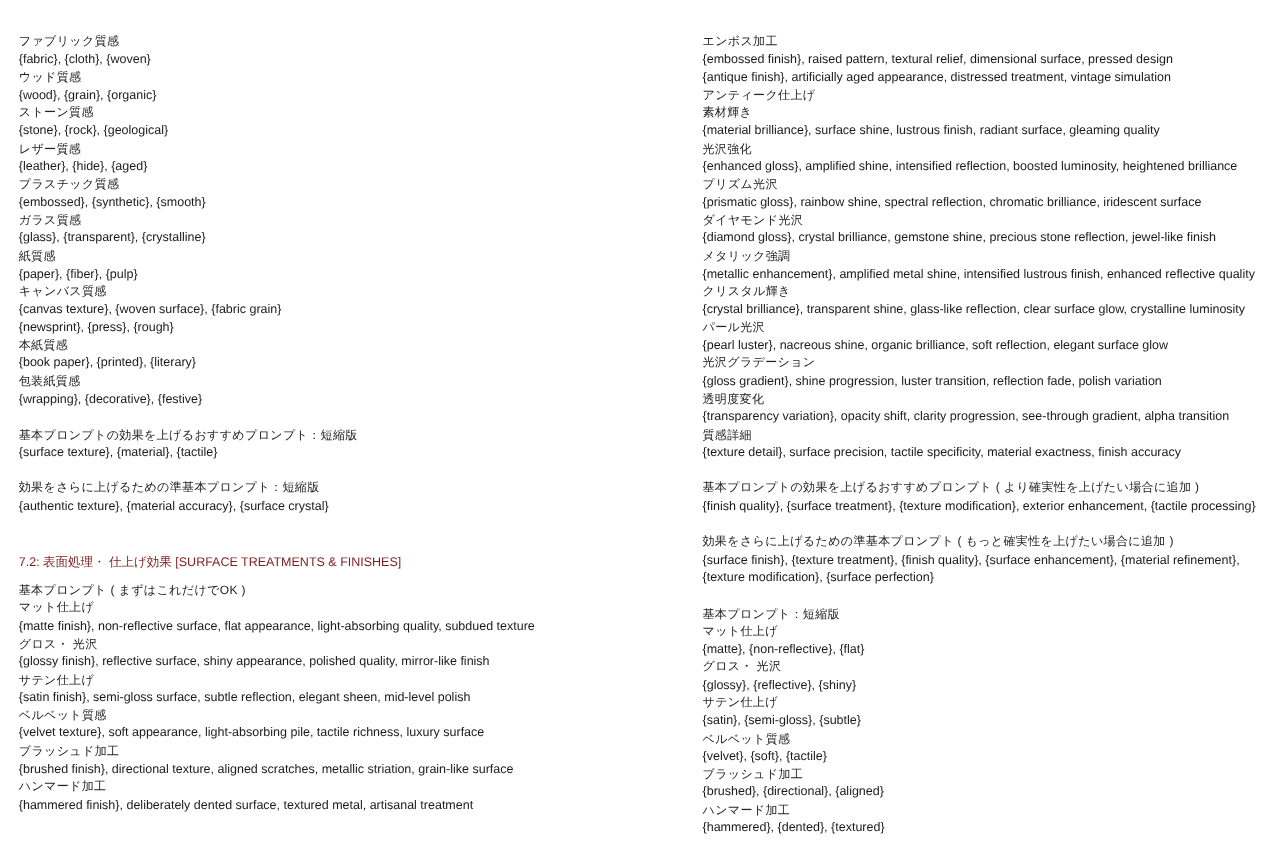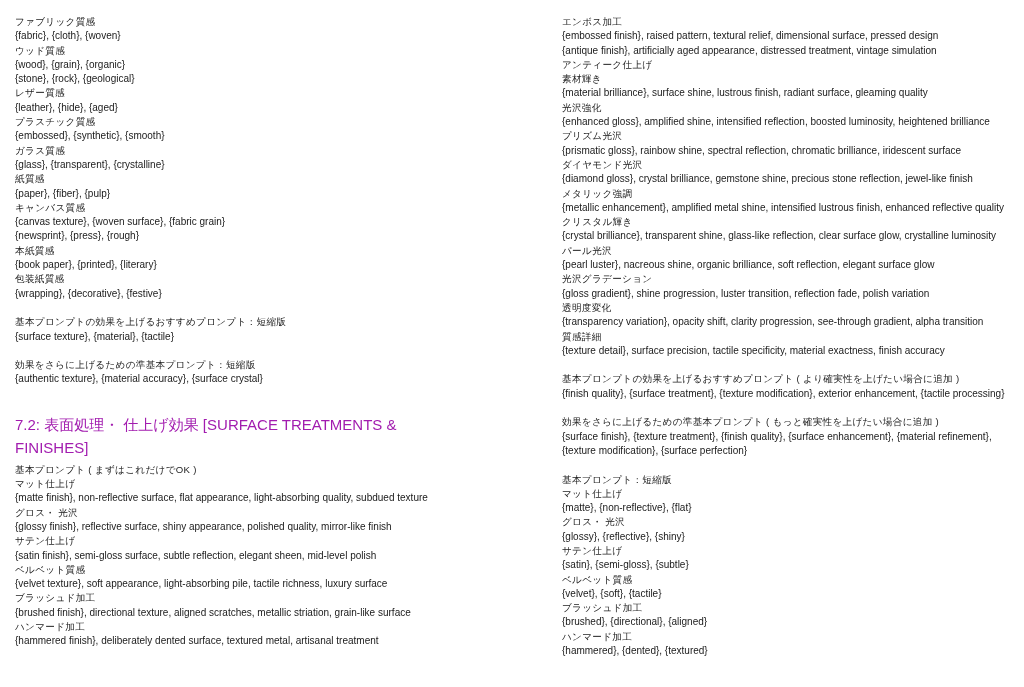--- a/index.html
+++ b/index.html
@@ -1,42 +1,43 @@
 <!DOCTYPE html>
 <html><head>
 <meta charset="utf-8">
 <style>
   html, body { margin: 0; padding: 0; background: #ffffff; }
   body {
     width: 1024px; height: 687px; overflow: hidden; position: relative;
     font-family: "Liberation Sans", "DejaVu Sans", sans-serif;
     color: #1a1a1a;
   }
-  .col { position: absolute; top: 15px; }
+  .col { position: absolute; top: 27px; }
   .col.left { left: 15px; width: 530px; }
   .col.right { left: 562px; width: 450px; }
   .line { font-size: 10px; line-height: 14.3px; white-space: nowrap; }
   .wrap { white-space: normal; }
   .jp { font-size: 9.6px; letter-spacing: 0.3px; color: #222; }
   .gap { height: 14.3px; }
   .gap-big { height: 26px; }
   .heading {
-    font-size: 15px; line-height: 23px; color: #a21caf;
+    font-size: 10px; line-height: 23px; color: #7f1d1d;
     margin: 0 0 4px 0; white-space: normal; width: 420px;
   }
 </style>
 </head>
 <body>
 
 <div class="col left">
   <div>
     <div class="line jp">ファブリック質感</div>
     <div class="line">{fabric}, {cloth}, {woven}</div>
     <div class="line jp">ウッド質感</div>
     <div class="line">{wood}, {grain}, {organic}</div>
+    <div class="line jp">ストーン質感</div>
     <div class="line">{stone}, {rock}, {geological}</div>
     <div class="line jp">レザー質感</div>
     <div class="line">{leather}, {hide}, {aged}</div>
     <div class="line jp">プラスチック質感</div>
     <div class="line">{embossed}, {synthetic}, {smooth}</div>
     <div class="line jp">ガラス質感</div>
     <div class="line">{glass}, {transparent}, {crystalline}</div>
     <div class="line jp">紙質感</div>
     <div class="line">{paper}, {fiber}, {pulp}</div>
     <div class="line jp">キャンバス質感</div>

